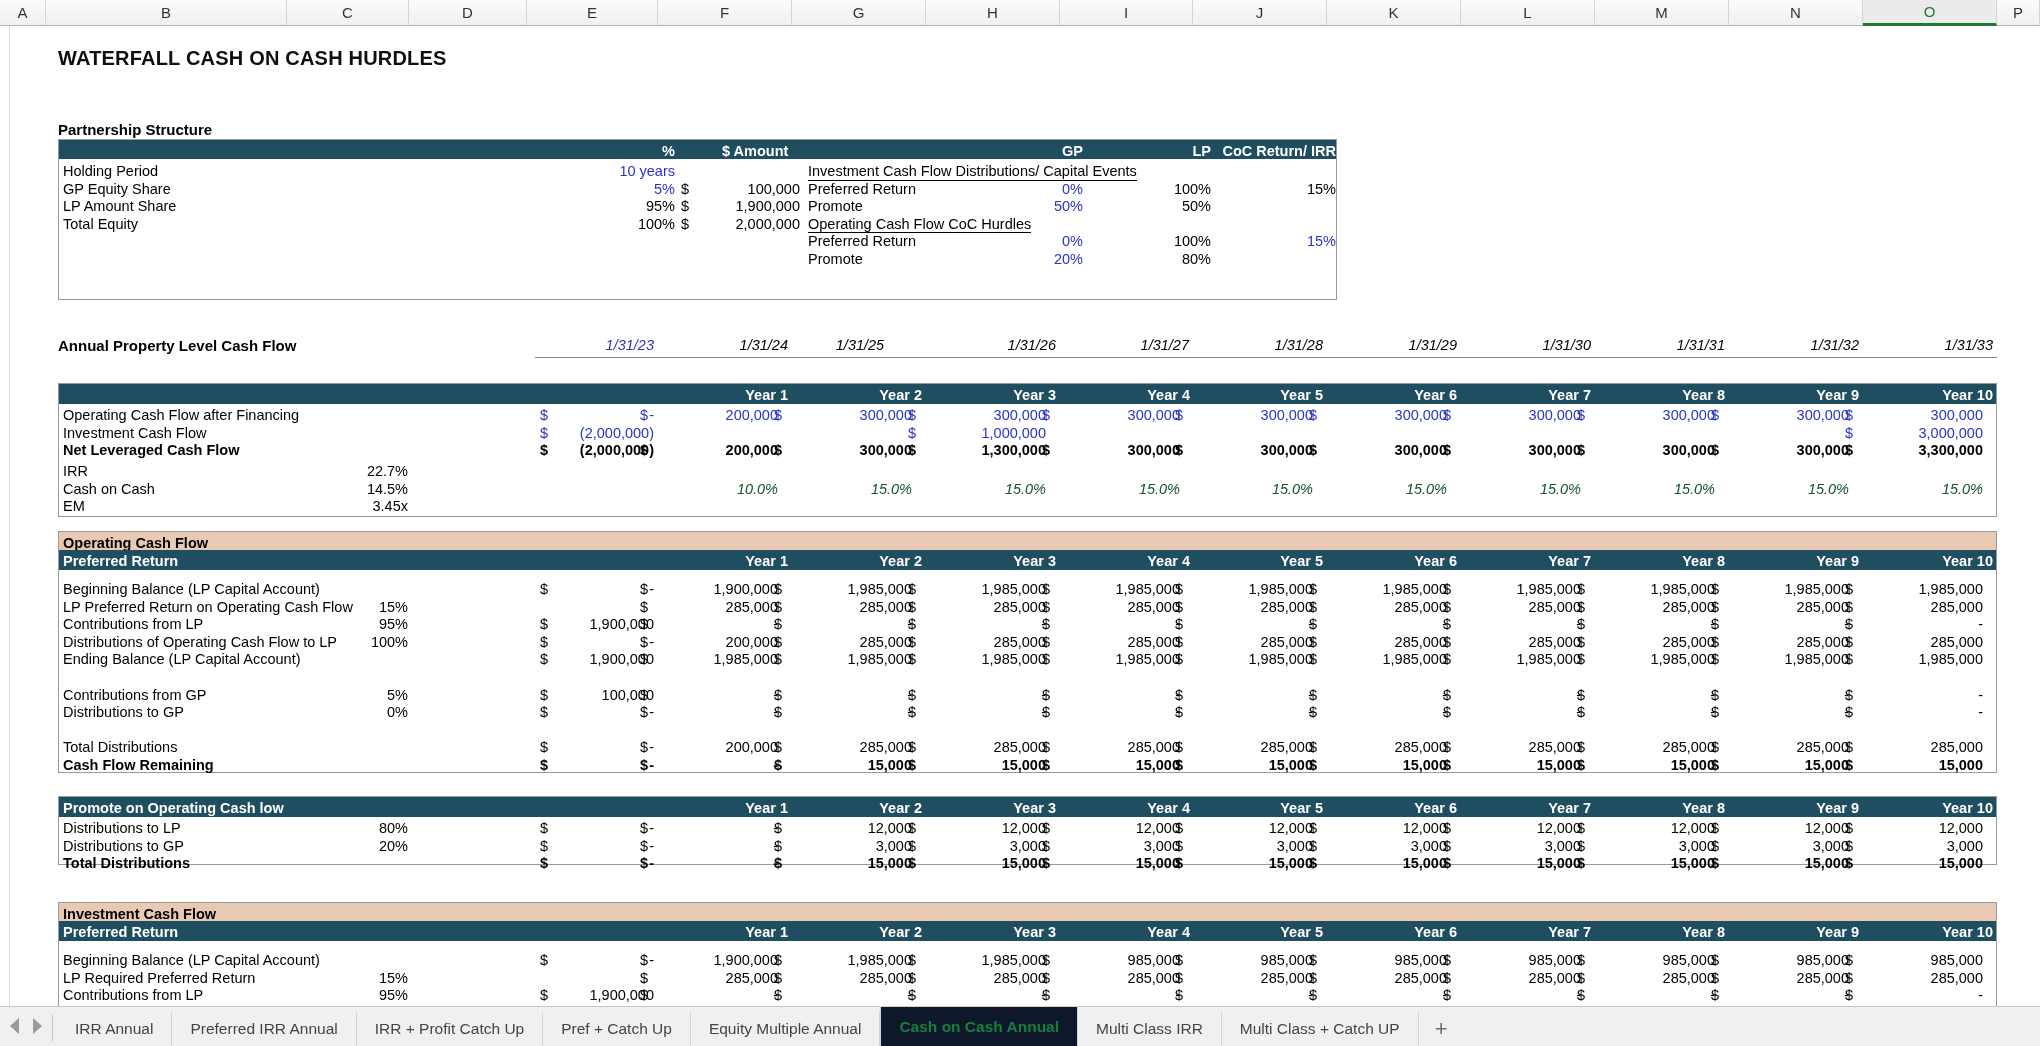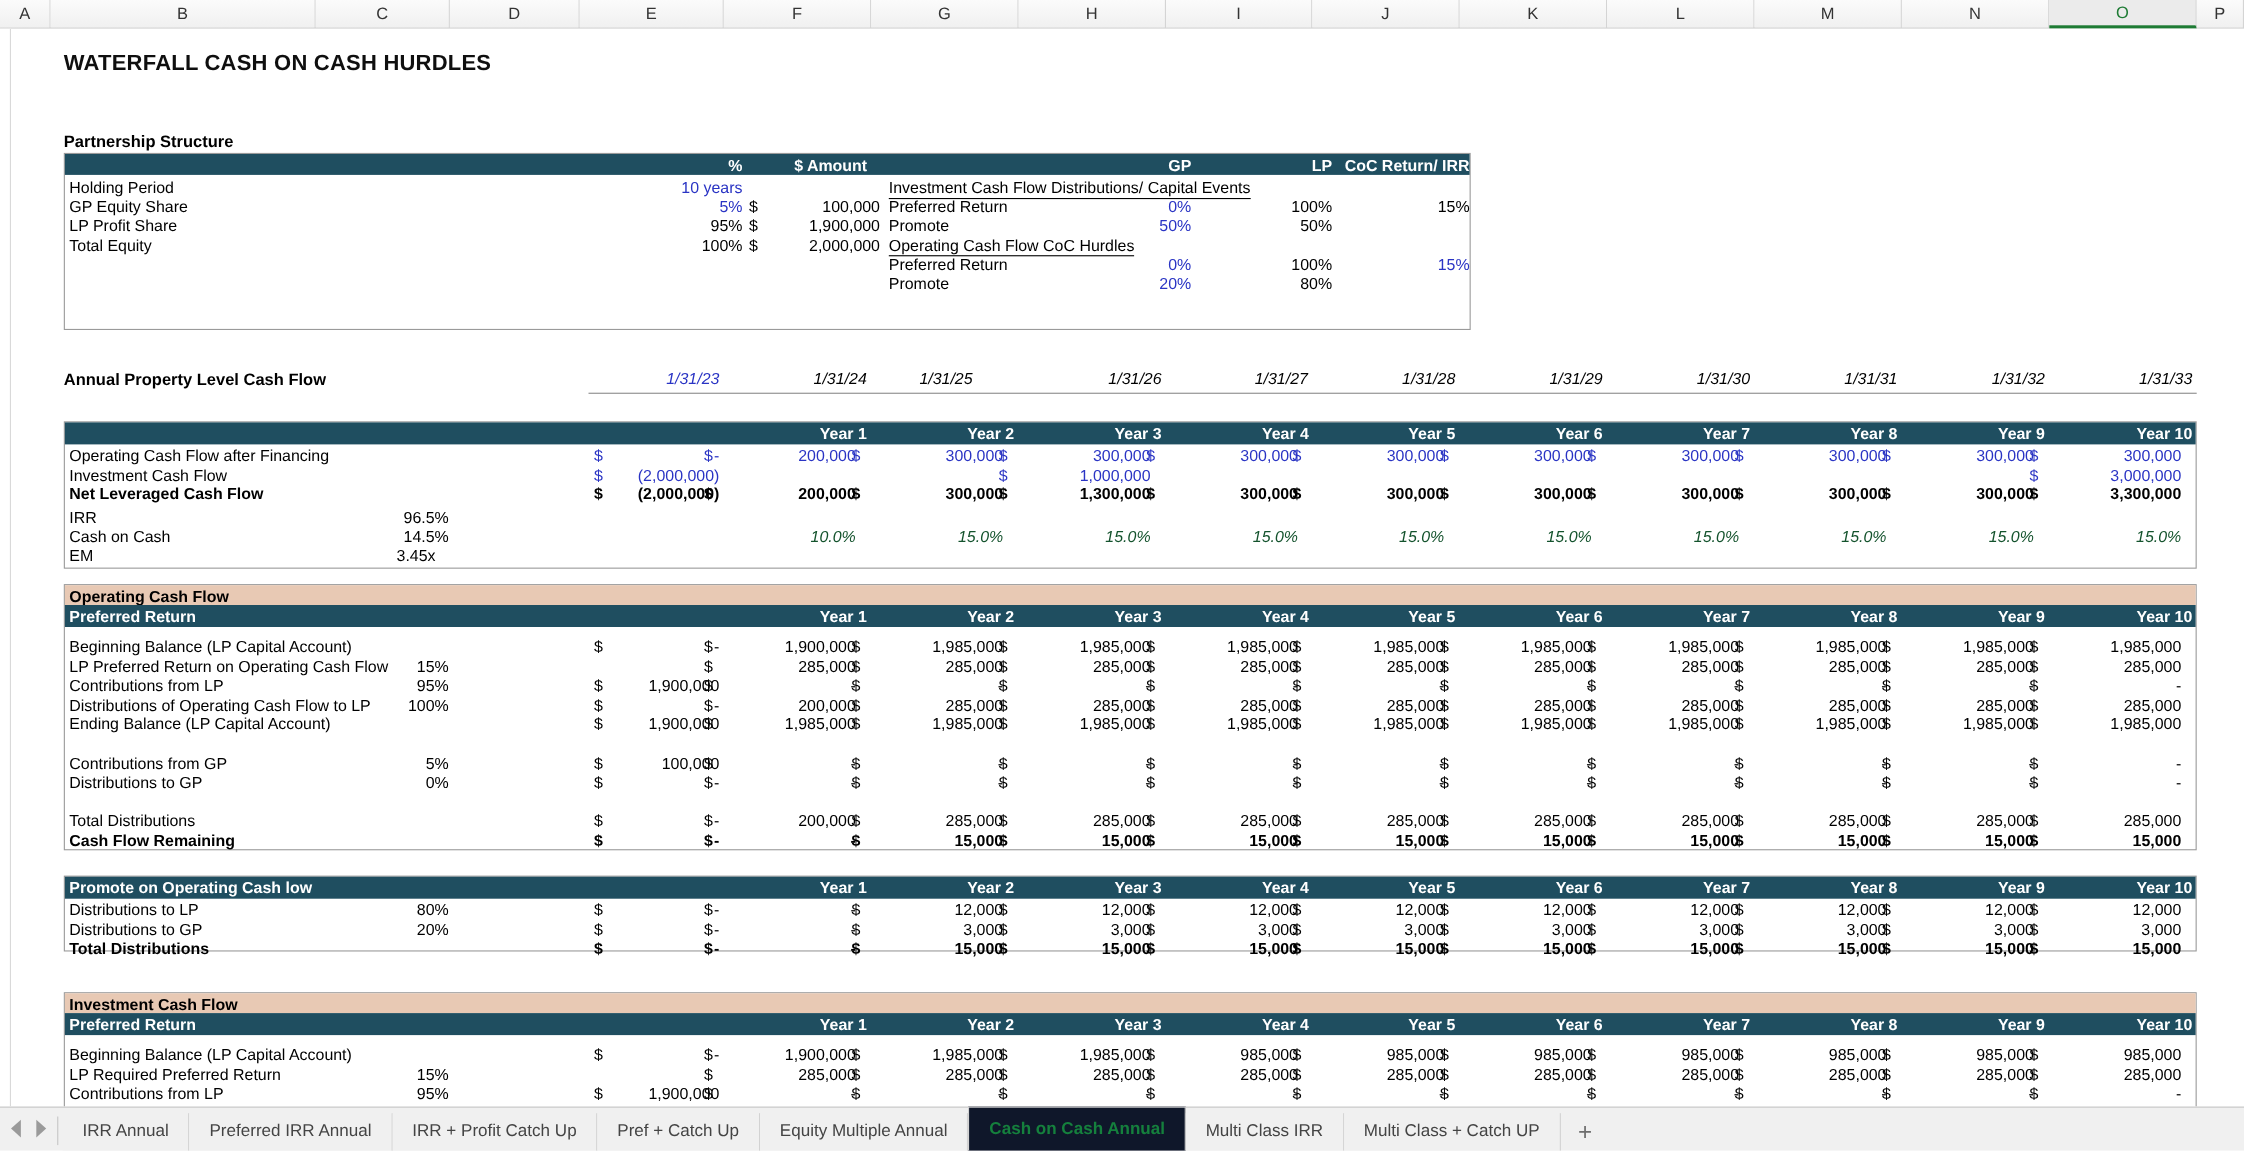--- a/index.html
+++ b/index.html
@@ -132,21 +132,21 @@
       <div class="abs txt b wht" style="left:1091px; top:118px; width:120px; text-align:right;">LP</div>
       <div class="abs txt b wht" style="left:1216px; top:118px; width:120px; text-align:right;">CoC Return/ IRR</div>
     </div>
   <div id="partnership-left">
       <div class="abs txt" style="left:63px; top:138px;">Holding Period</div>
       <div class="abs txt r blue" style="left:555px; top:138px; width:120px; text-align:right;">10 years</div>
       <div class="abs txt" style="left:63px; top:155.6px;">GP Equity Share</div>
       <div class="abs txt r blue" style="left:555px; top:155.6px; width:120px; text-align:right;">5%</div>
       <div class="abs txt" style="left:681px; top:155.6px;">$</div>
       <div class="abs txt r" style="left:690px; top:155.6px; width:110px; text-align:right;">100,000</div>
-      <div class="abs txt" style="left:63px; top:173.2px;">LP Profit Share</div>
+      <div class="abs txt" style="left:63px; top:173.2px;">LP Amount Share</div>
       <div class="abs txt r " style="left:555px; top:173.2px; width:120px; text-align:right;">95%</div>
       <div class="abs txt" style="left:681px; top:173.2px;">$</div>
       <div class="abs txt r" style="left:690px; top:173.2px; width:110px; text-align:right;">1,900,000</div>
       <div class="abs txt" style="left:63px; top:190.8px;">Total Equity</div>
       <div class="abs txt r " style="left:555px; top:190.8px; width:120px; text-align:right;">100%</div>
       <div class="abs txt" style="left:681px; top:190.8px;">$</div>
       <div class="abs txt r" style="left:690px; top:190.8px; width:110px; text-align:right;">2,000,000</div>
     </div>
   <div id="partnership-right">
       <div class="abs txt ul-thin" style="left:808px; top:138px; padding-bottom:1px;">Investment Cash Flow Distributions/ Capital Events</div>
@@ -247,35 +247,35 @@
       <div class="abs txt r b" style="left:1455px; top:417.2px; width:126px; text-align:right;">300,000</div>
       <div class="abs txt b" style="left:1577px; top:417.2px;">$</div>
       <div class="abs txt r b" style="left:1589px; top:417.2px; width:126px; text-align:right;">300,000</div>
       <div class="abs txt b" style="left:1711px; top:417.2px;">$</div>
       <div class="abs txt r b" style="left:1723px; top:417.2px; width:126px; text-align:right;">300,000</div>
       <div class="abs txt b" style="left:1845px; top:417.2px;">$</div>
       <div class="abs txt r b" style="left:1857px; top:417.2px; width:126px; text-align:right;">3,300,000</div>
     </div>
   <div id="cf-metrics">
       <div class="abs txt" style="left:63px; top:438px;">IRR</div>
-      <div class="abs txt r" style="left:290px; top:438px; width:118px; text-align:right;">96.5%</div>
+      <div class="abs txt r" style="left:290px; top:438px; width:118px; text-align:right;">22.7%</div>
       <div class="abs txt" style="left:63px; top:455.6px;">Cash on Cash</div>
       <div class="abs txt r" style="left:290px; top:455.6px; width:118px; text-align:right;">14.5%</div>
       <div class="abs txt i gray r" style="left:652px; top:455.6px; width:126px; text-align:right;">10.0%</div>
       <div class="abs txt i gray r" style="left:786px; top:455.6px; width:126px; text-align:right;">15.0%</div>
       <div class="abs txt i gray r" style="left:920px; top:455.6px; width:126px; text-align:right;">15.0%</div>
       <div class="abs txt i gray r" style="left:1054px; top:455.6px; width:126px; text-align:right;">15.0%</div>
       <div class="abs txt i gray r" style="left:1187px; top:455.6px; width:126px; text-align:right;">15.0%</div>
       <div class="abs txt i gray r" style="left:1321px; top:455.6px; width:126px; text-align:right;">15.0%</div>
       <div class="abs txt i gray r" style="left:1455px; top:455.6px; width:126px; text-align:right;">15.0%</div>
       <div class="abs txt i gray r" style="left:1589px; top:455.6px; width:126px; text-align:right;">15.0%</div>
       <div class="abs txt i gray r" style="left:1723px; top:455.6px; width:126px; text-align:right;">15.0%</div>
       <div class="abs txt i gray r" style="left:1857px; top:455.6px; width:126px; text-align:right;">15.0%</div>
       <div class="abs txt" style="left:63px; top:473.2px;">EM</div>
-      <div class="abs txt r" style="left:278px; top:473.2px; width:118px; ">3.45x</div>
+      <div class="abs txt r" style="left:290px; top:473.2px; width:118px; ">3.45x</div>
     </div>
 
   <div class="abs boxline" style="left:58px; top:505px; width:1939px; height:242px;"></div>
   <div class="abs tanbar" style="left:59px; top:506px; width:1937px; height:18px;"></div>
   <div class="abs txt b" style="left:63px; top:510px;">Operating Cash Flow</div>
   <div class="abs darkbar" style="left:59px; top:524px; width:1937px; height:20px;"></div>
   <div class="abs txt b wht" style="left:63px; top:528px;">Preferred Return</div>
   <div id="ocf-years">
       <div class="abs txt b wht r" style="left:658px; top:528px; width:130px; text-align:right;">Year 1</div>
       <div class="abs txt b wht r" style="left:792px; top:528px; width:130px; text-align:right;">Year 2</div>

